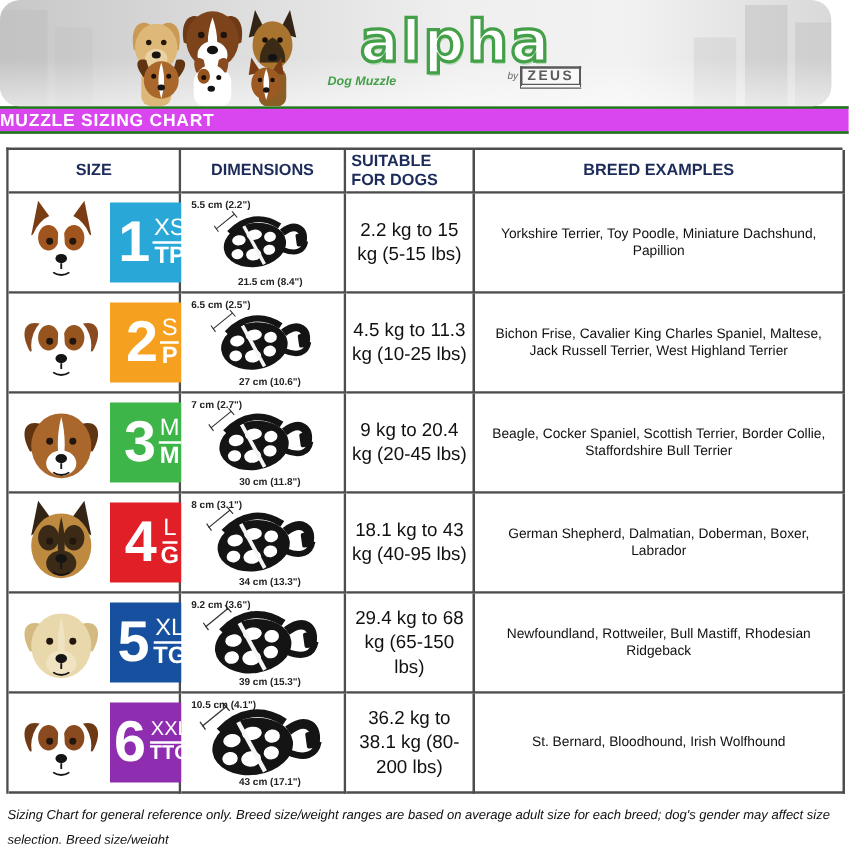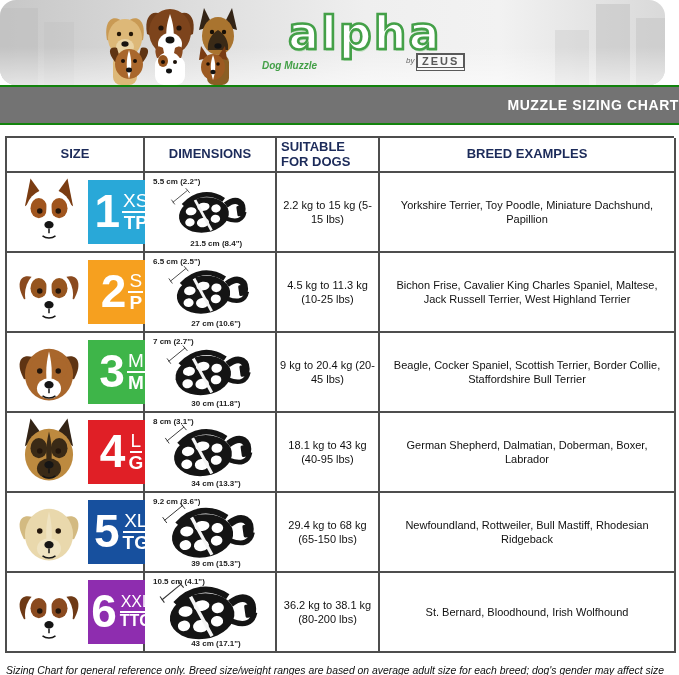--- a/index.html
+++ b/index.html
@@ -32,40 +32,40 @@
     font-family:"DejaVu Sans",sans-serif;
   }
   .logo-tagline{position:absolute;left:-26px;top:50px;font-size:10px;font-style:italic;color:#44a048;font-weight:bold;}
   .logo-by{position:absolute;left:118px;top:46px;font-size:8px;color:#666;font-style:italic;}
   .logo-zeus{
     position:absolute;left:128px;top:43px;font-size:11px;font-weight:bold;color:#5a5a5a;
     border:2px solid #5a5a5a;border-bottom:4px double #5a5a5a;padding:0 4px;letter-spacing:2px;background:rgba(255,255,255,.4);
   }
   
   .title-bar{
-    width:679px;height:40px;background:#737373;
+    width:679px;height:22px;background:#d946ef;
     border-top:2px solid #12830d;border-bottom:2px solid #12830d;box-sizing:border-box;
-    display:flex;align-items:center;justify-content:flex-end;
+    display:flex;align-items:center;justify-content:flex-start;
   }
   .title-bar span{color:#ffffff;font-weight:bold;font-size:14px;letter-spacing:.6px;}
   
   .sizing-table{
     margin:11px 5px 0 5px;width:669px;box-sizing:border-box;
     display:grid;grid-template-columns:138px 132px 103px 296px;
     border-top:2px solid #4d4d4d;border-left:2px solid #4d4d4d;
   }
   .cell{
     border-right:2px solid #4d4d4d;border-bottom:2px solid #4d4d4d;
     box-sizing:border-box;display:flex;align-items:center;justify-content:center;
     background:#fff;position:relative;
   }
   .th{height:35px;font-weight:bold;font-size:13px;color:#1c2b5a;text-align:left;line-height:1.15;padding:0 4px;}
   .row-cell{height:80px;}
   .size-cell{justify-content:space-between;padding:2px 3px;}
-  .suit-cell{font-size:11px;text-align:center;padding:0 3px;line-height:1.3;color:#111;}
+  .suit-cell{font-size:15px;text-align:center;padding:0 3px;line-height:1.3;color:#111;}
   .breed-cell{font-size:11px;text-align:center;padding:0 8px;line-height:1.3;color:#111;}
   
   .badge{
     display:flex;align-items:center;justify-content:center;
     min-width:62px;height:64px;padding:0 3px;color:#fff;gap:2px;
   }
   .badge-num{font-size:46px;font-weight:bold;line-height:.9;}
   .badge-codes{display:flex;flex-direction:column;align-items:center;}
   .badge-top{font-size:19px;font-weight:normal;line-height:1.05;border-bottom:2px solid #fff;padding:0 1px;}
   .badge-bot{font-size:19px;font-weight:bold;line-height:1.05;padding:0 1px;}

